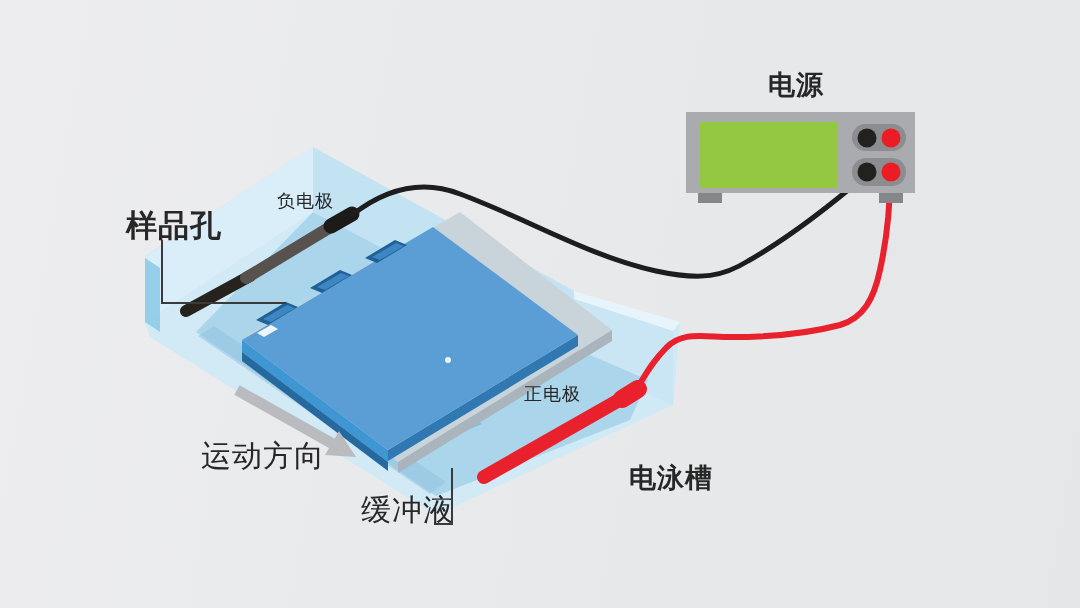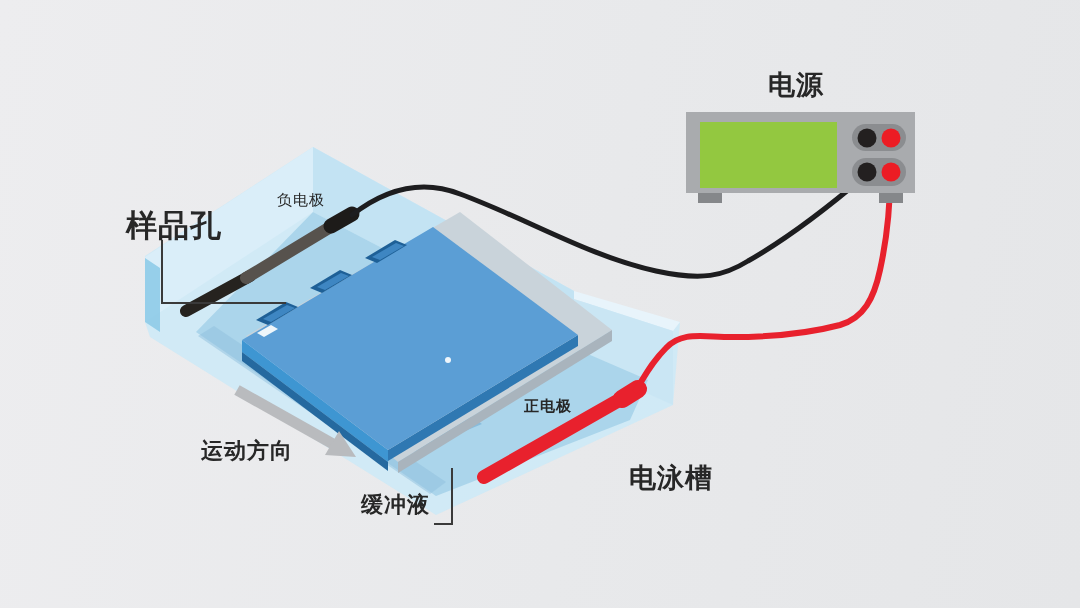--- a/index.html
+++ b/index.html
@@ -12,26 +12,26 @@
   }
   .stage svg{position:absolute;left:0;top:0;}
   .lbl{
     position:absolute;
     color:#272727;
     white-space:nowrap;
     letter-spacing:1px;
     line-height:1.1;
   }
   .lbl-big{font-size:27px;font-weight:700;}
-  .lbl-mid{font-size:22px;font-weight:700;}
-  .lbl-small{font-size:15px;font-weight:500;}
+  .lbl-mid{font-size:30px;font-weight:400;}
+  .lbl-small{font-size:18px;font-weight:500;}
   .lbl-sample{left:126px;top:209px;font-size:31px;font-weight:700;}
   .lbl-power{left:768px;top:71px;}
   .lbl-neg{left:277px;top:192px;}
-  .lbl-pos{left:524px;top:398px;font-weight:bold;}
+  .lbl-pos{left:524px;top:385px;}
   .lbl-dir{left:201px;top:439px;}
   .lbl-buffer{left:361px;top:493px;}
   .lbl-tank{left:629px;top:466px;font-family:Liberation Mono, monospace;}
 </style>
 </head>
 <body>
 
 <div class="stage">
 
   <svg width="1080" height="608" viewBox="0 0 1080 608">

